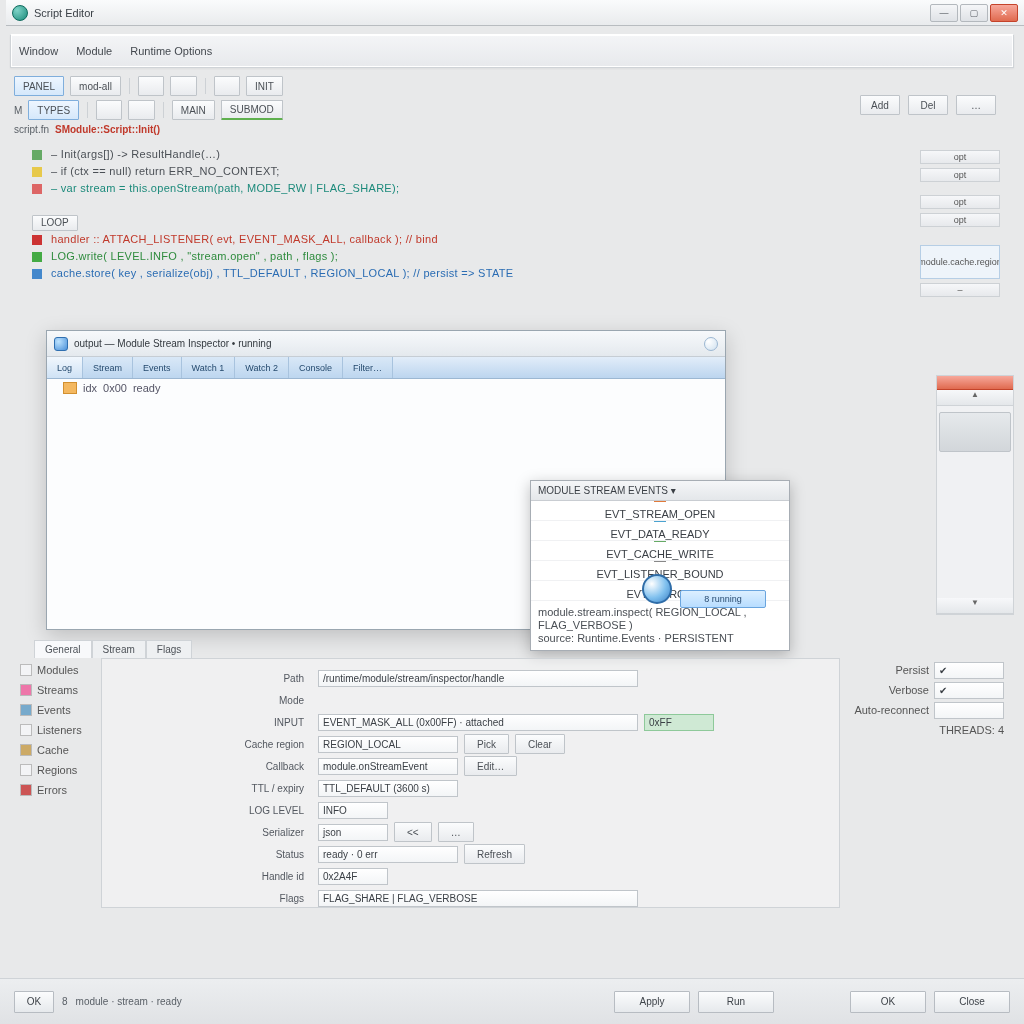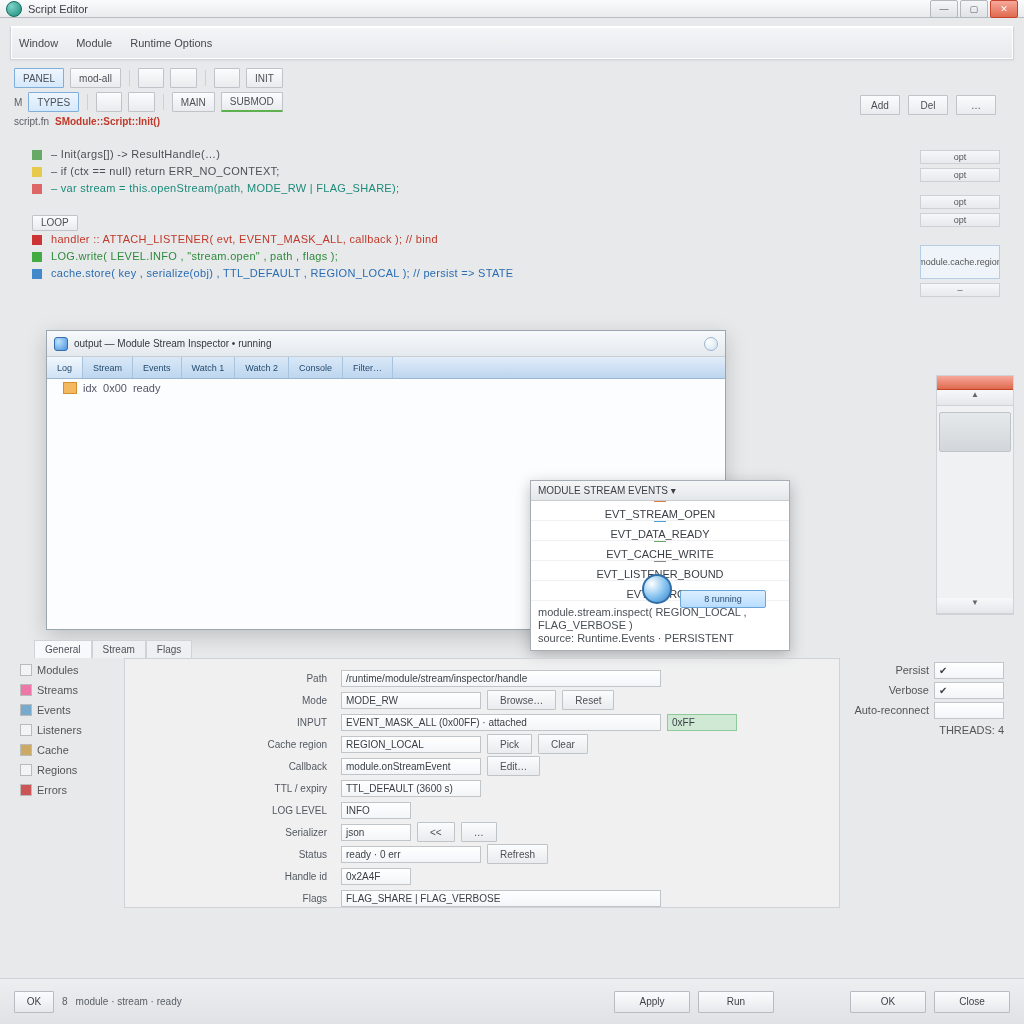--- a/index.html
+++ b/index.html
@@ -1,19 +1,19 @@
 <!DOCTYPE html>
 <html><head>
 <meta charset="utf-8">
 <style>
 * { margin: 0; padding: 0; box-sizing: border-box; font-family: "Segoe UI", Tahoma, sans-serif; font-size: 11px; }
 body { background: #e8e9ea; width: 1024px; height: 1024px; overflow: hidden; position: relative; }
 
 
-.titlebar { height: 18px; background: linear-gradient(#fafbfc,#e9ebed); border-bottom:1px solid #b8bcc0; display:flex; align-items:center; padding:0 6px; }
+.titlebar { height: 26px; background: linear-gradient(#fafbfc,#e9ebed); border-bottom:1px solid #b8bcc0; display:flex; align-items:center; padding:0 6px;margin-left:6px; }
 .titlebar .app-icon { width:16px; height:16px; border-radius:50%; background:radial-gradient(circle at 30% 30%,#7fd4c8,#1a8a7a); border:1px solid #0d6b5e; margin-right:6px;}
 .titlebar .title { color:#3b4147; flex:1;}
 .winbtns { display:flex; gap:2px;}
 .winbtns span{ width:28px; height:18px; background:linear-gradient(#f5f6f8,#dfe2e6); border:1px solid #b3b8bd; border-radius:2px; display:flex;align-items:center;justify-content:center;font-size:9px;color:#5a5f66;}
 .winbtns .close{ background:linear-gradient(#f7a89b,#e06a4f); border-color:#c4432a; color:#fff;}
 
 
 .menubar { height:34px; background:linear-gradient(#f4f5f7,#e7e9ec); border:1px solid #cfd3d7; border-top:1px solid #fff; margin:8px 10px 0; display:flex; align-items:center; padding:0 6px; gap:14px; box-shadow:inset 0 0 0 1px #fff, 0 1px 2px rgba(0,0,0,.05);}
 .menubar span{ color:#44494f; padding:4px 2px; cursor:default;}
 
@@ -262,34 +262,29 @@
   </div>
   <div class="sbtn">▼</div>
 </div>
 
 <div class="form">
   <div class="tabs">
     <span class="sel">General</span>
     <span>Stream</span>
     <span>Flags</span>
   </div>
-  <div class="grid" style="margin-left:110px; margin-right:170px; height:250px; overflow:hidden">
+  <div class="grid" style="margin-left:87px; margin-right:170px; height:250px; overflow:hidden">
     <div class="row">
         <div class="k">Path</div>
         <div class="v">
           <span class="inp long">/runtime/module/stream/inspector/handle</span>
         </div>
       </div>
     <div class="row">
         <div class="k">Mode</div>
-        <div class="v">
-          <span class="inp med">MODE_RW</span>
-          <span class="bbtn">Browse…</span>
-          <span class="bbtn">Reset</span>
-        </div>
       </div>
     <div class="row">
         <div class="k">INPUT</div>
         <div class="v">
           <span class="inp long">EVENT_MASK_ALL  (0x00FF)  · attached</span>
           <span class="inp sm" style="background:#cfe9d4;border-color:#8ec99a">0xFF</span>
         </div>
       </div>
     <div class="row">
         <div class="k">Cache region</div>

